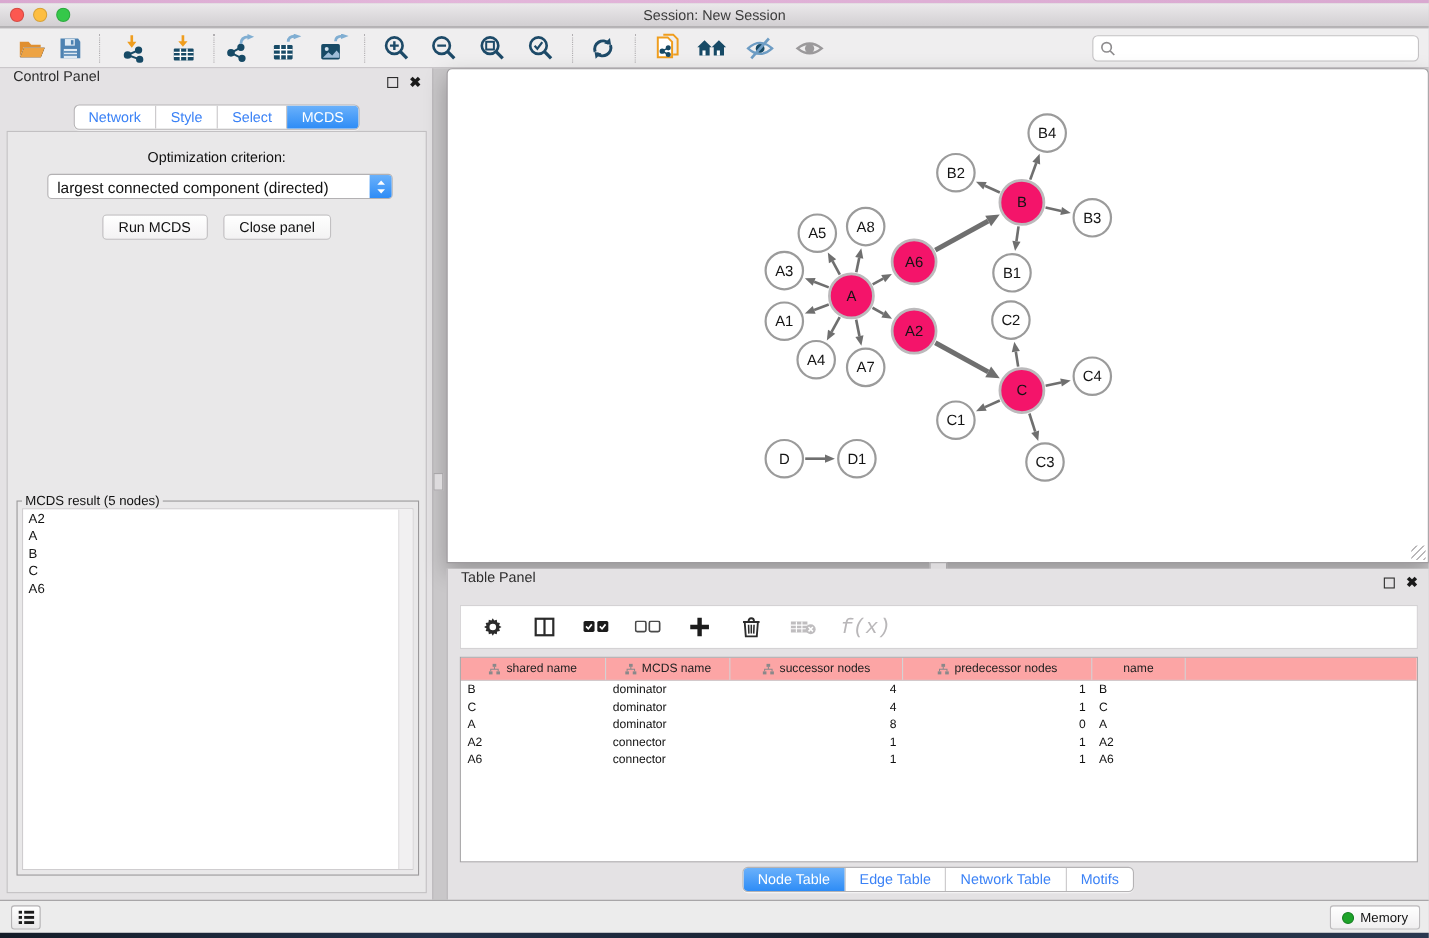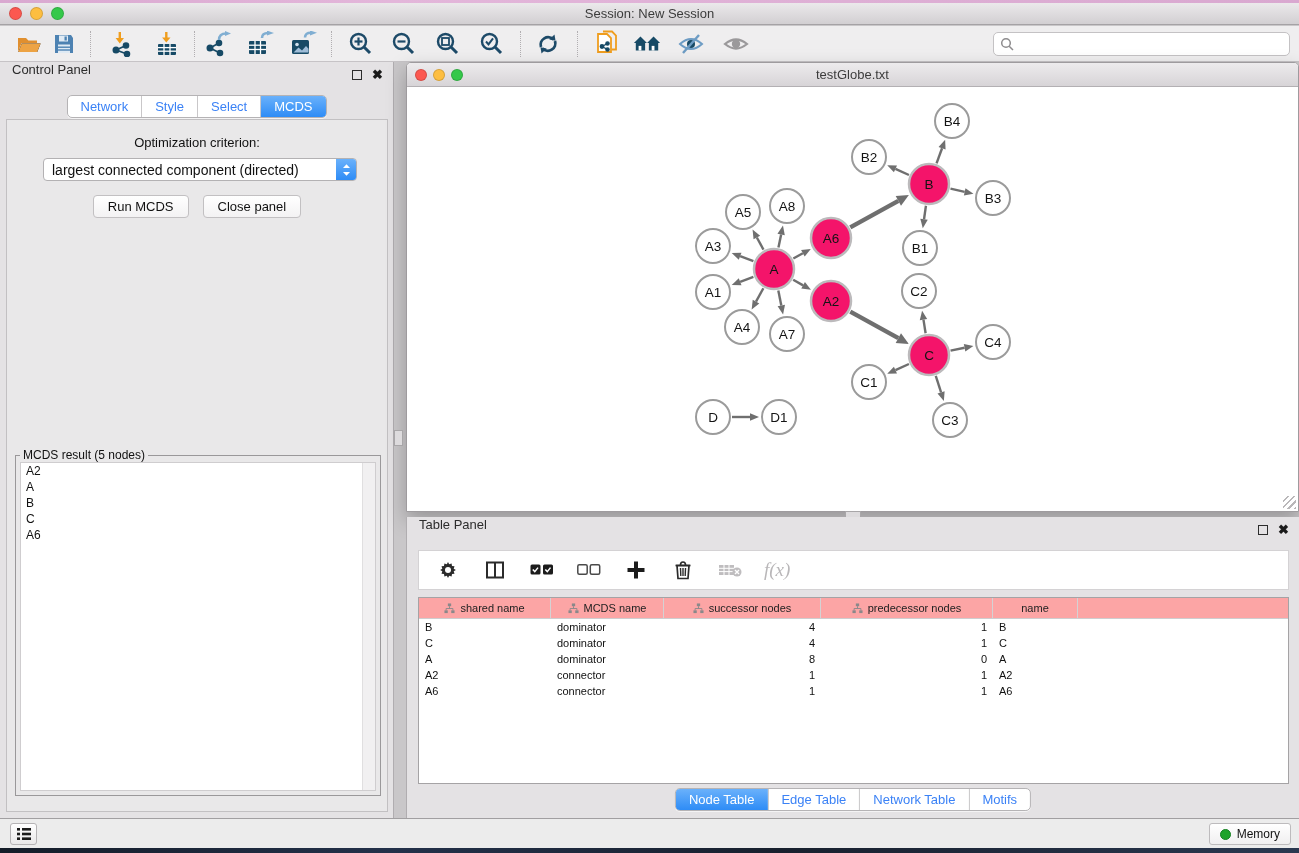--- a/index.html
+++ b/index.html
@@ -83,21 +83,21 @@
     background:#dddbdd; border:1px solid #a8a6a8; }
   .splitter-h { position:absolute; left:845px; top:511px; width:16px; height:8px;
     background:#dddbdd; border:1px solid #a8a6a8; }
 
   
   .table-panel { position:absolute; left:406px; top:517px; width:893px; height:301px;
     background:#e4e2e4; border-left:1px solid #b0adb0; }
   .tp-toolbar { position:absolute; left:11px; top:33px; width:871px; height:40px;
     background:#fff; border:1px solid #d4d2d4; display:flex; align-items:center; gap:21px; padding-left:16px; }
   .tp-icon { display:flex; align-items:center; justify-content:center; width:26px; height:26px; }
-  .fx-label { font-family:Liberation Serif, serif; font-style:italic; font-size:19px; color:#b9b7b9; }
+  .fx-label { font-family:Liberation Mono, monospace; font-style:italic; font-size:19px; color:#b9b7b9; }
 
   .ntable { position:absolute; left:11px; top:80px; width:871px; height:187px;
     background:#fff; border:1px solid #a5a3a5; overflow:hidden; }
   .thead { display:flex; height:21px; background:#fca5a5; border-bottom:1px solid #cfcdcf; }
   .th { display:flex; align-items:center; justify-content:center; gap:5px; font-size:11px;
     color:#222; border-right:1px solid #d4d2d4; height:100%; }
   .th.filler { flex:1; border-right:none; }
   .tr { display:flex; height:16px; align-items:center; }
   .td { font-size:11px; color:#111; padding:0 6px; overflow:hidden; white-space:nowrap; }
   .td.right { text-align:right; }
@@ -334,28 +334,20 @@
             <div class="ritem">A</div>
             <div class="ritem">B</div>
             <div class="ritem">C</div>
             <div class="ritem">A6</div>
           </div>
       </div>
     </div>
   </div>
 
   <div class="net-window">
-    <div class="net-titlebar">
-      <div class="win-title">testGlobe.txt</div>
-      <div class="traffic">
-        <div class="tl red"></div>
-        <div class="tl yel"></div>
-        <div class="tl grn"></div>
-      </div>
-    </div>
     <div class="net-canvas">
       <svg width="891" height="424">
           <line x1="345.4146596993366" y1="189.76168568713538" x2="332.13522130542" y2="194.7686870487761" stroke="#6f6f6f" stroke-width="2.4"></line>
           <polygon points="323.71394572787585,197.9439221026042 330.81220669965825,191.25982222479936 333.4582359111817,198.2775518727528" fill="#6f6f6f"></polygon>
           <line x1="345.4146596993366" y1="174.23831431286462" x2="332.13522130542" y2="169.2313129512239" stroke="#6f6f6f" stroke-width="2.4"></line>
           <polygon points="323.71394572787585,166.0560778973958 333.4582359111817,165.7224481272472 330.81220669965825,172.74017777520064" fill="#6f6f6f"></polygon>
           <line x1="355.3722984559506" y1="201.26270904858947" x2="348.0092429444287" y2="214.60824716322298" stroke="#6f6f6f" stroke-width="2.4"></line>
           <polygon points="343.6615468582267,222.48844631946412 344.72582662932825,212.79670712730547 351.29265925952916,216.4197871991405" fill="#6f6f6f"></polygon>
           <line x1="355.48901716798036" y1="162.67335414757676" x2="348.8553864603896" y2="150.47603316910335" stroke="#6f6f6f" stroke-width="2.4"></line>
           <polygon points="344.5554389381997,142.56967804765748 352.14970109432534,148.6843883681909 345.5610718264538,152.2676779700158" fill="#6f6f6f"></polygon>

